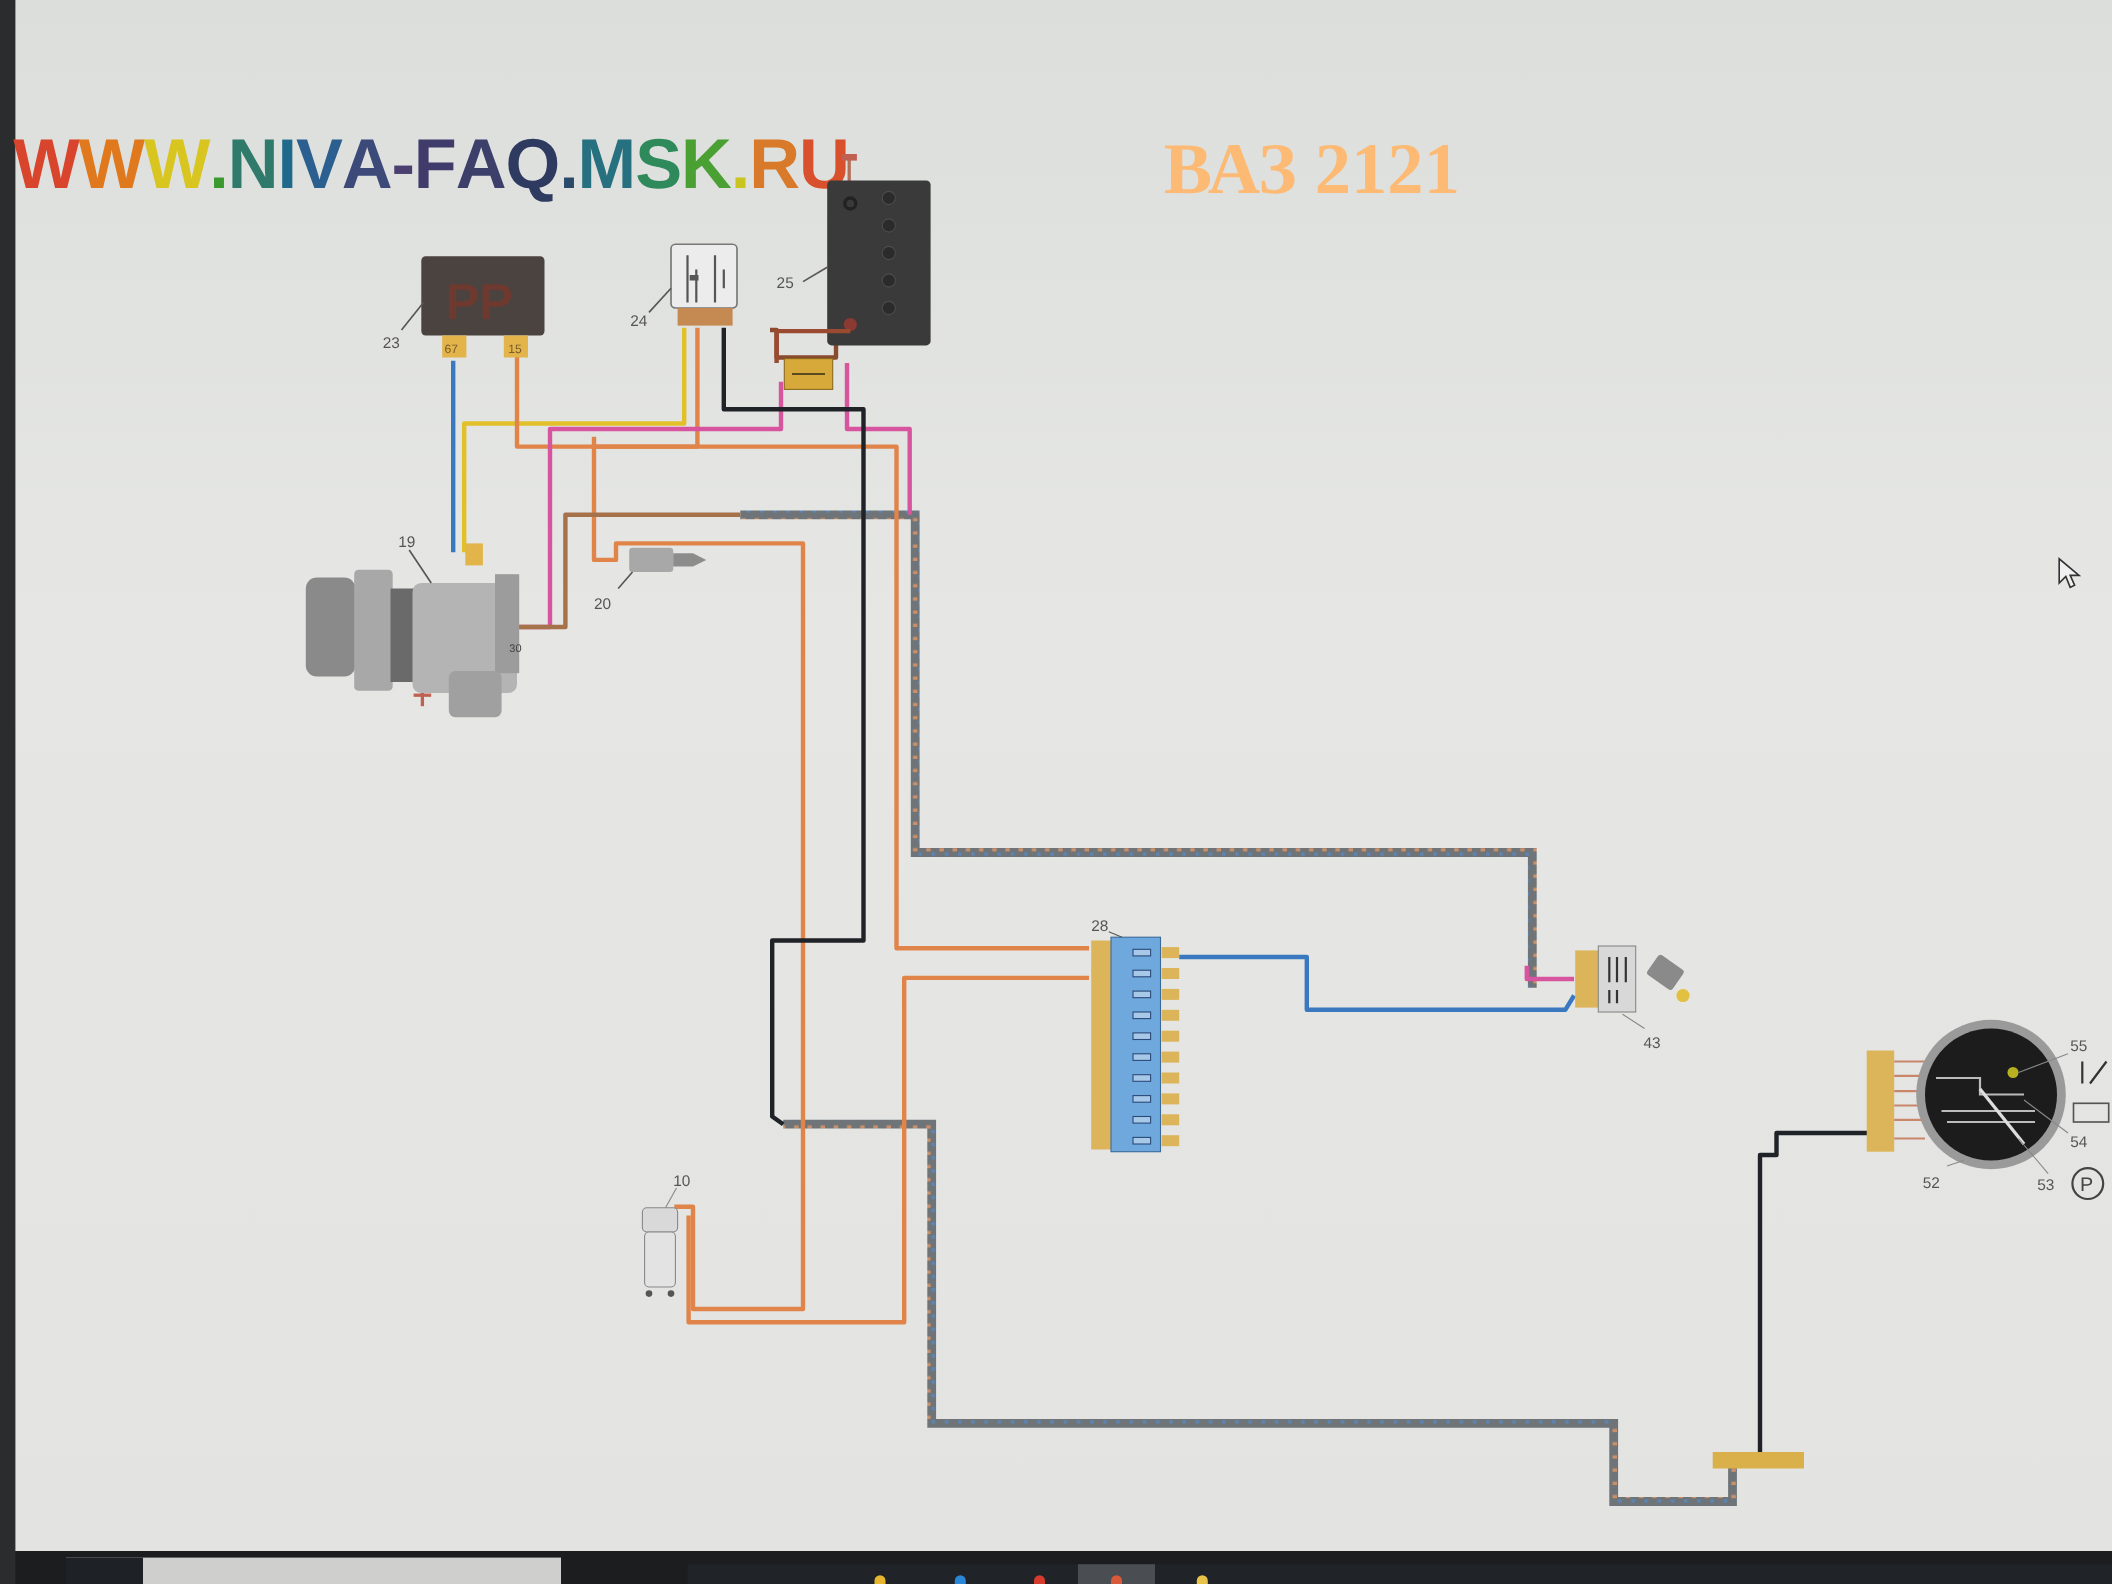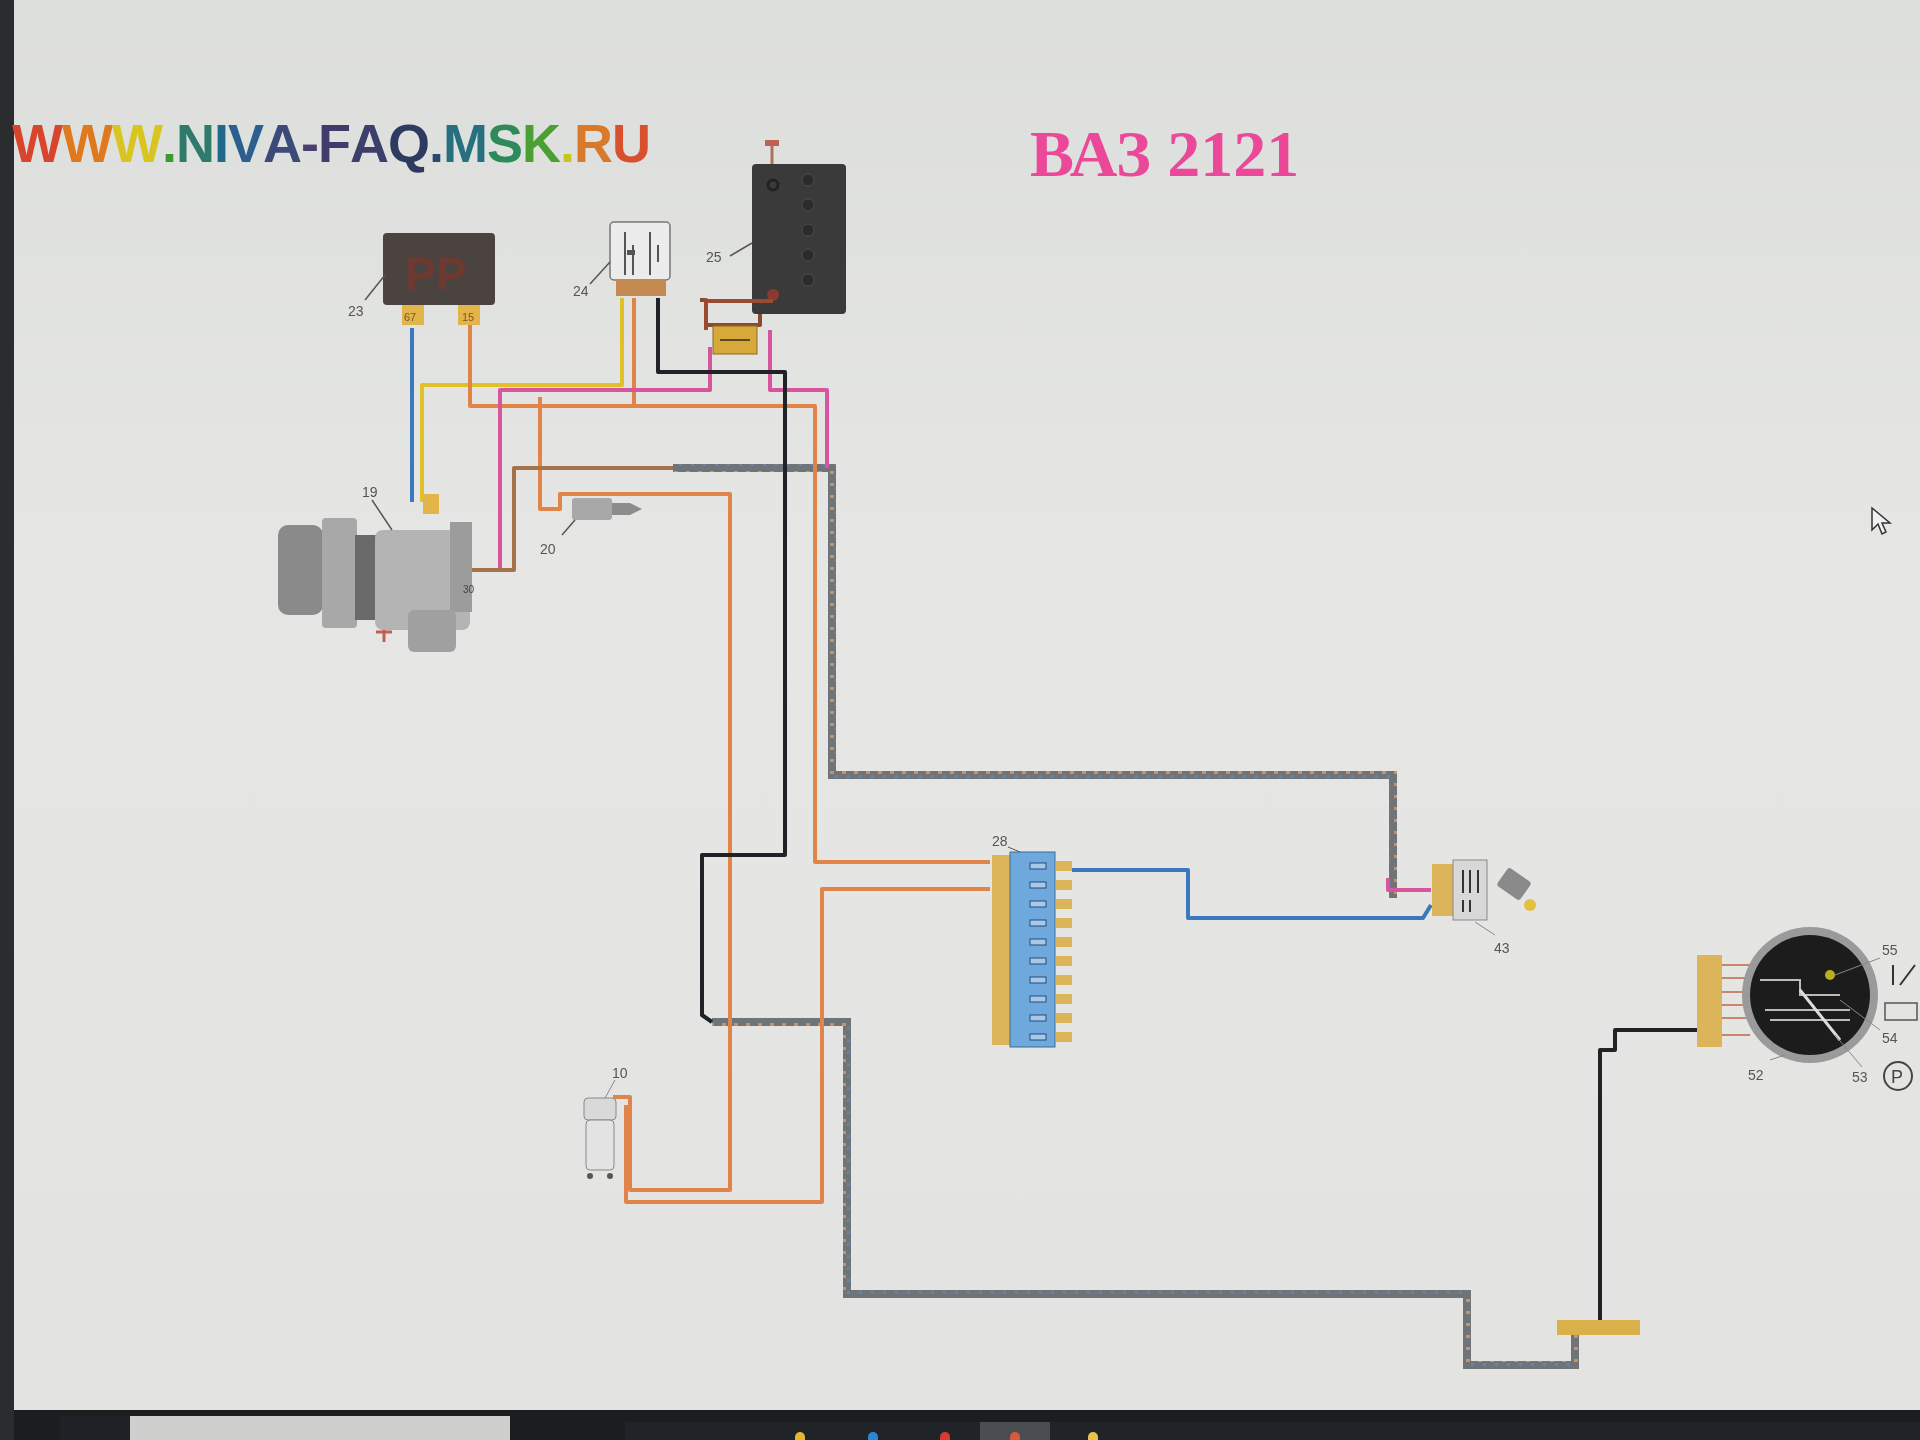--- a/index.html
+++ b/index.html
@@ -4,23 +4,23 @@
 <style>
   html, body { margin:0; padding:0; }
   body { width:1920px; height:1440px; overflow:hidden; background:#1b1d1f; font-family:"Liberation Sans", sans-serif; position:relative; }
   #screen { position:absolute; left:10px; top:0; width:1910px; height:1410px; background:linear-gradient(180deg,#dcdedc 0%,#e6e7e5 40%,#e3e4e2 100%); }
   #bezel-left { position:absolute; left:0; top:0; width:14px; height:1440px; background:#2a2c2e; }
   #taskbar-left { position:absolute; left:60px; top:1416px; width:450px; height:24px; background:#cfd0ce; }
   #taskbar-start { position:absolute; left:60px; top:1416px; width:70px; height:24px; background:#1e2226; }
   #taskbar-right { position:absolute; left:625px; top:1422px; width:1295px; height:18px; background:#202428; }
   #taskbar-hl { position:absolute; left:980px; top:1422px; width:70px; height:18px; background:#4a4e52; }
   .tb-icon { position:absolute; top:1432px; width:10px; height:8px; border-radius:5px 5px 0 0; }
-  #site-title { position:absolute; left:12px; top:112px; font-size:54px; font-weight:bold; letter-spacing:-1px; }
+  #site-title { position:absolute; left:12px; top:112px; font-size:64px; font-weight:bold; letter-spacing:-1px; }
   #site-title span { display:inline-block; }
-  #model-title { position:absolute; left:1030px; top:116px; font-family:"Liberation Serif", serif; font-weight:bold; font-size:66px; color:#ec4899; }
+  #model-title { position:absolute; left:1058px; top:116px; font-family:"Liberation Serif", serif; font-weight:bold; font-size:66px; color:#fdba74; }
   svg#diagram { position:absolute; left:0; top:0; }
   .lbl { font-family:"Liberation Sans", sans-serif; font-size:14px; fill:#555; }
   #cursor { position:absolute; left:1870px; top:506px; }
 </style>
 </head>
 <body>
 
 <div id="screen"></div>
 <div id="bezel-left"></div>
 

